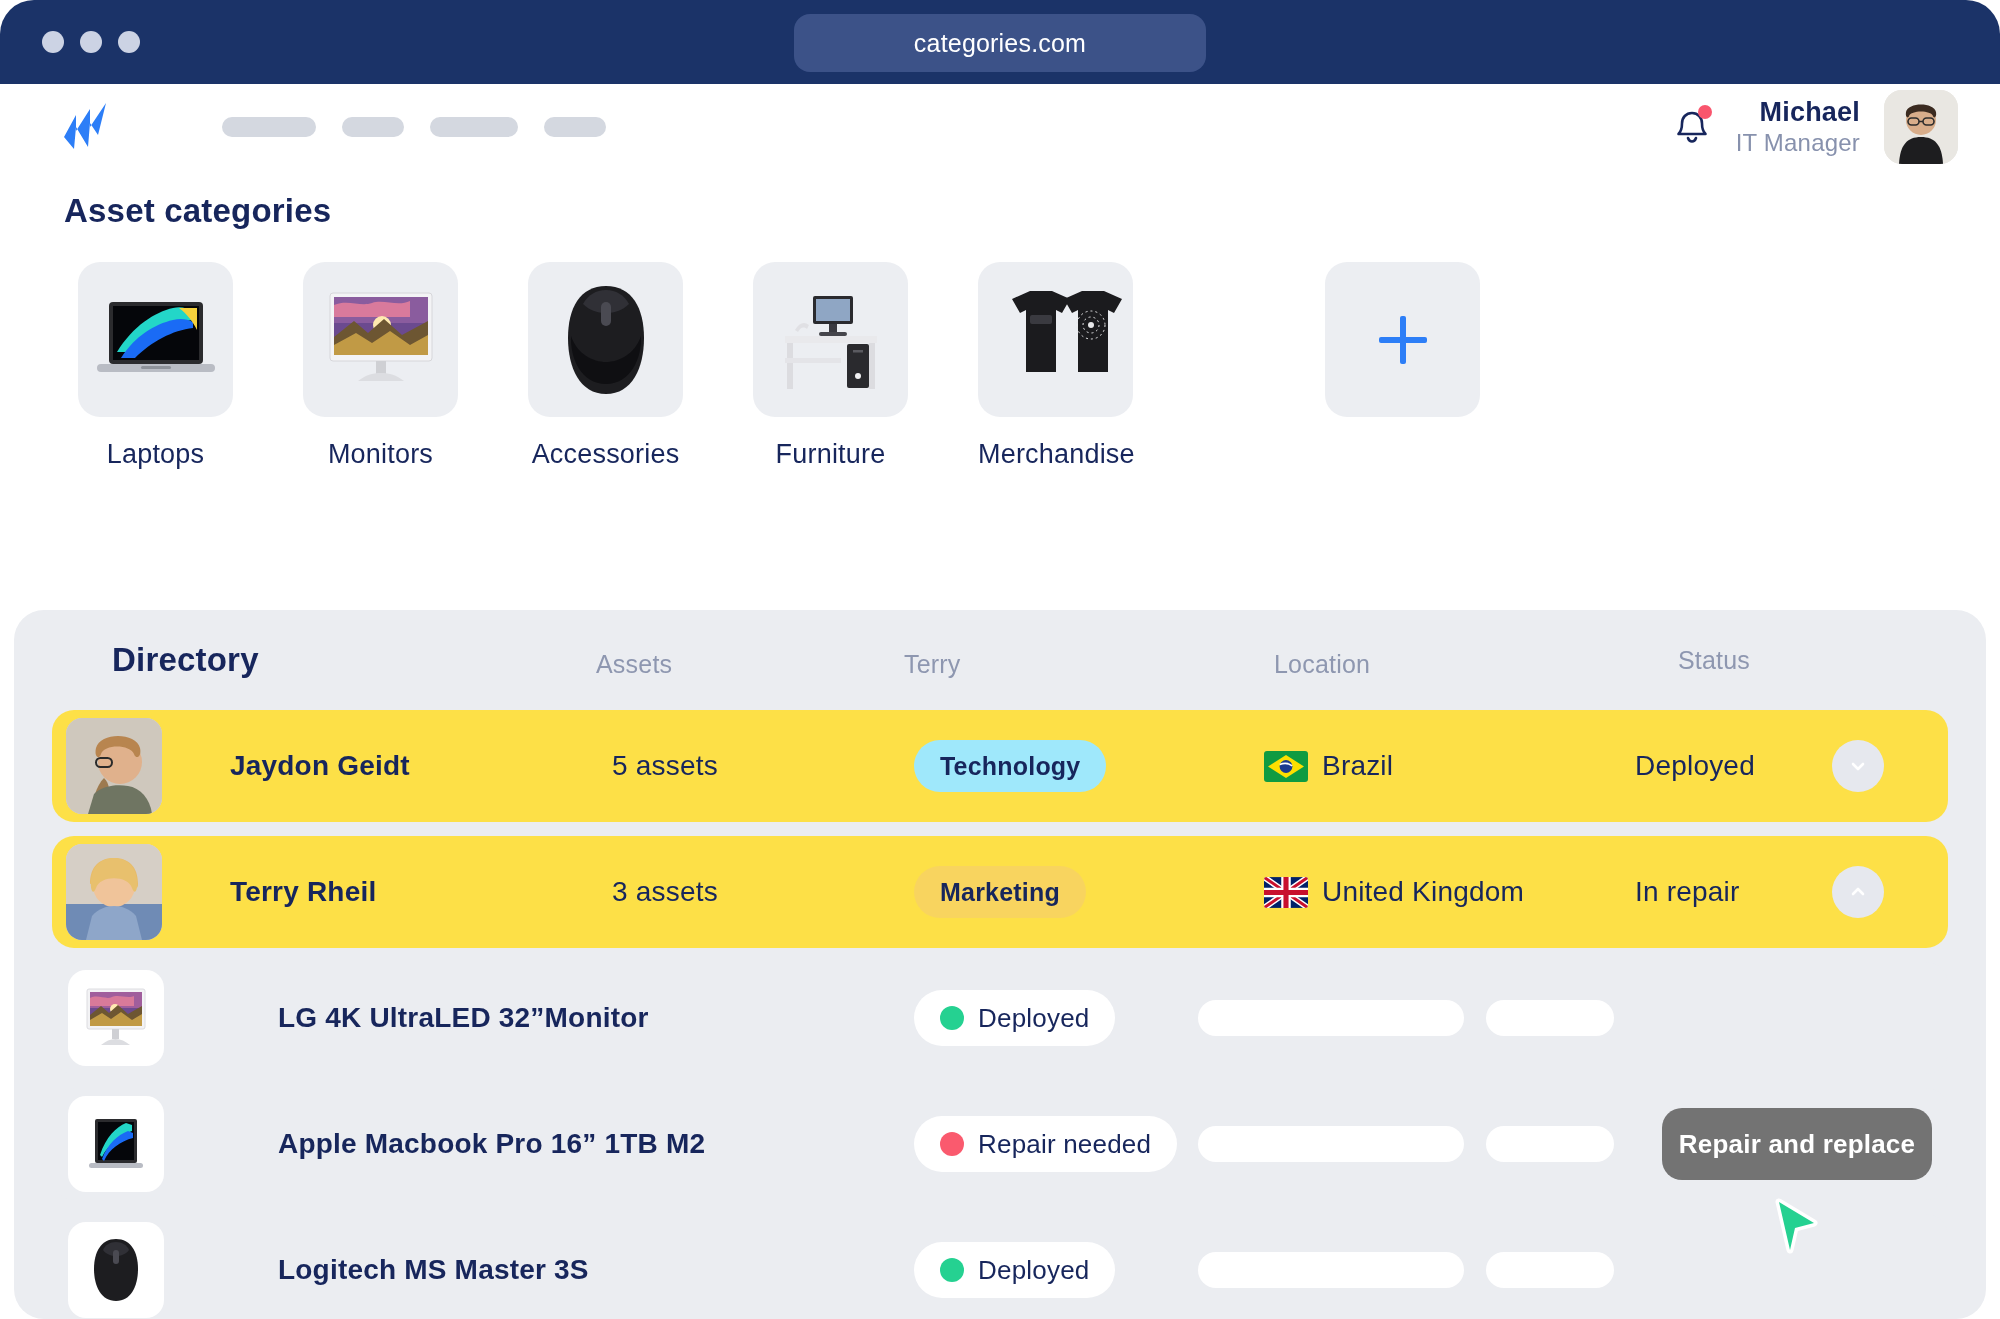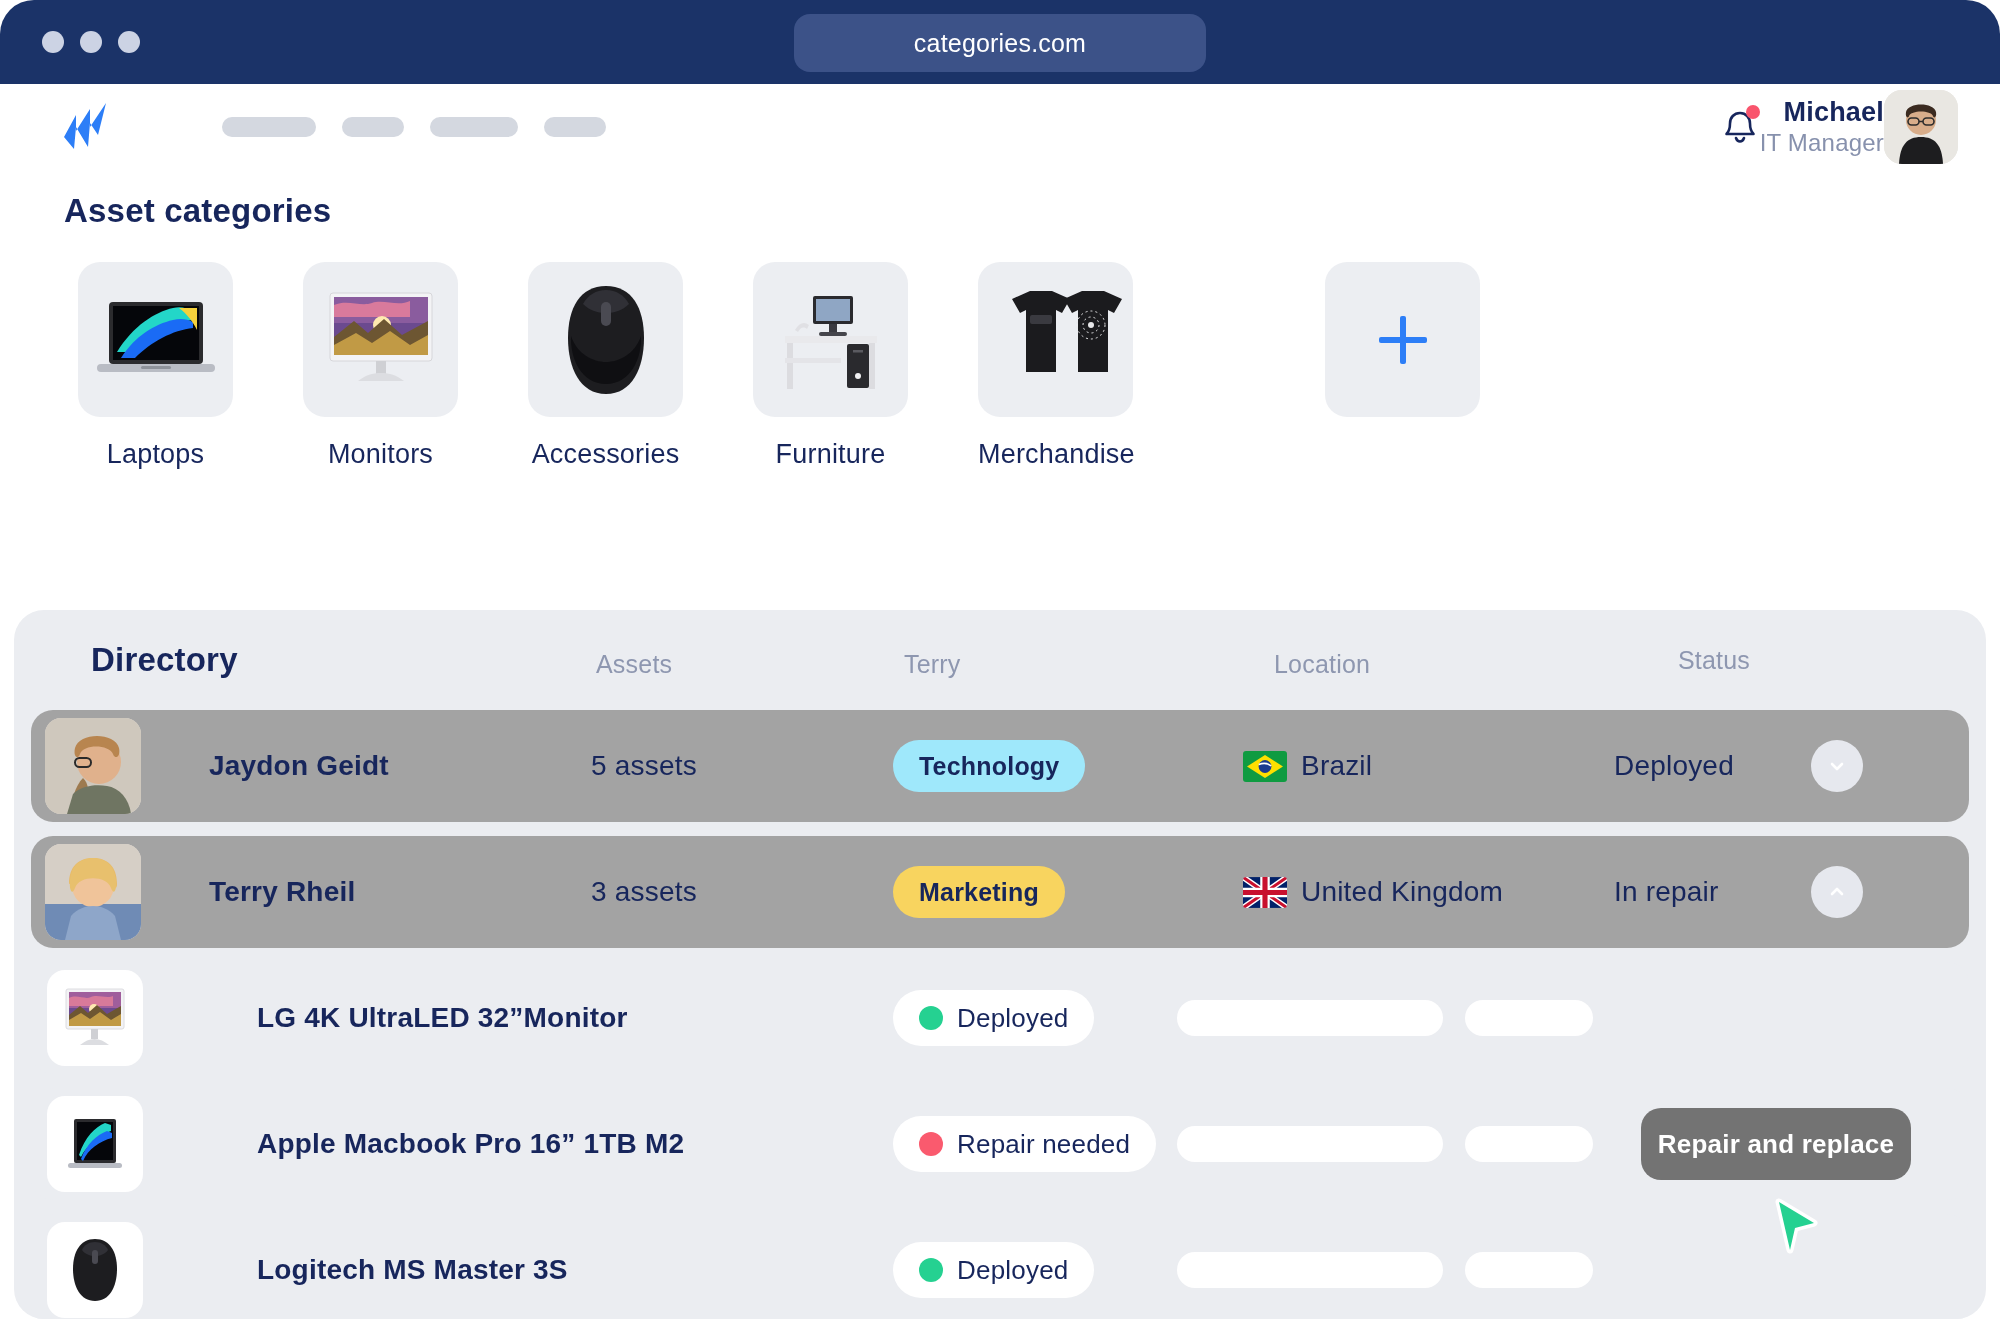--- a/index.html
+++ b/index.html
@@ -49,21 +49,21 @@
     position: relative;
   }
   .logo { width: 78px; height: 52px; flex: 0 0 auto; }
   .navpills { display: flex; align-items: center; gap: 26px; margin-left: 84px; }
   .pill { height: 20px; border-radius: 10px; background: #d4d8e0; }
   .pill.w1 { width: 94px; }
   .pill.w2 { width: 62px; }
   .pill.w3 { width: 88px; }
   .pill.w4 { width: 62px; }
 
-  .userbox { margin-left: auto; display: flex; align-items: center; }
+  .userbox { margin-left: auto; display: flex; align-items: center; gap: 24px; }
   .bell-wrap { position: relative; width: 40px; height: 44px; }
   .bell-dot {
     position: absolute; top: 0; right: 0;
     width: 14px; height: 14px; border-radius: 50%;
     background: #f9556d;
   }
   .user-meta { text-align: right; line-height: 1.18; }
   .user-name { font-size: 27px; font-weight: 700; color: #17265c; letter-spacing: .2px; }
   .user-role { font-size: 24px; color: #8791ad; letter-spacing: .2px; }
   .avatar-hdr {
@@ -121,21 +121,21 @@
   .plus::before { left: 0; top: 21px; width: 48px; height: 6px; }
   .plus::after  { top: 0; left: 21px; height: 48px; width: 6px; }
 
   
   .directory {
     position: absolute;
     left: 14px; right: 14px;
     top: 610px; bottom: 0;
     background: #ebedf1;
     border-radius: 30px;
-    padding: 0 17px;
+    padding: 0 38px;
     overflow: hidden;
     text-align: center;
   }
   .dir-head {
     height: 100px;
     display: flex; align-items: center;
     padding: 0 0 0 60px;
   }
   .dir-title { font-size: 33px; font-weight: 700; color: #17265c; letter-spacing:.2px; }
   .col-h {
@@ -145,21 +145,21 @@
     letter-spacing: .2px;
   }
   .col-h.assets { left: 582px; top: 40px; }
   .col-h.team   { left: 890px; top: 40px; }
   .col-h.loc    { left: 1260px; top: 40px; }
   .col-h.stat   { left: 1664px; top: 36px; }
 
   .row {
     position: relative;
     height: 112px;
-    background: #a3a3a3;
+    background: #fde047;
     border-radius: 22px;
     margin-bottom: 14px;
     display: flex;
     align-items: center;
   }
   .row-avatar {
     width: 96px; height: 96px;
     border-radius: 16px;
     margin-left: 14px;
     overflow: hidden;

